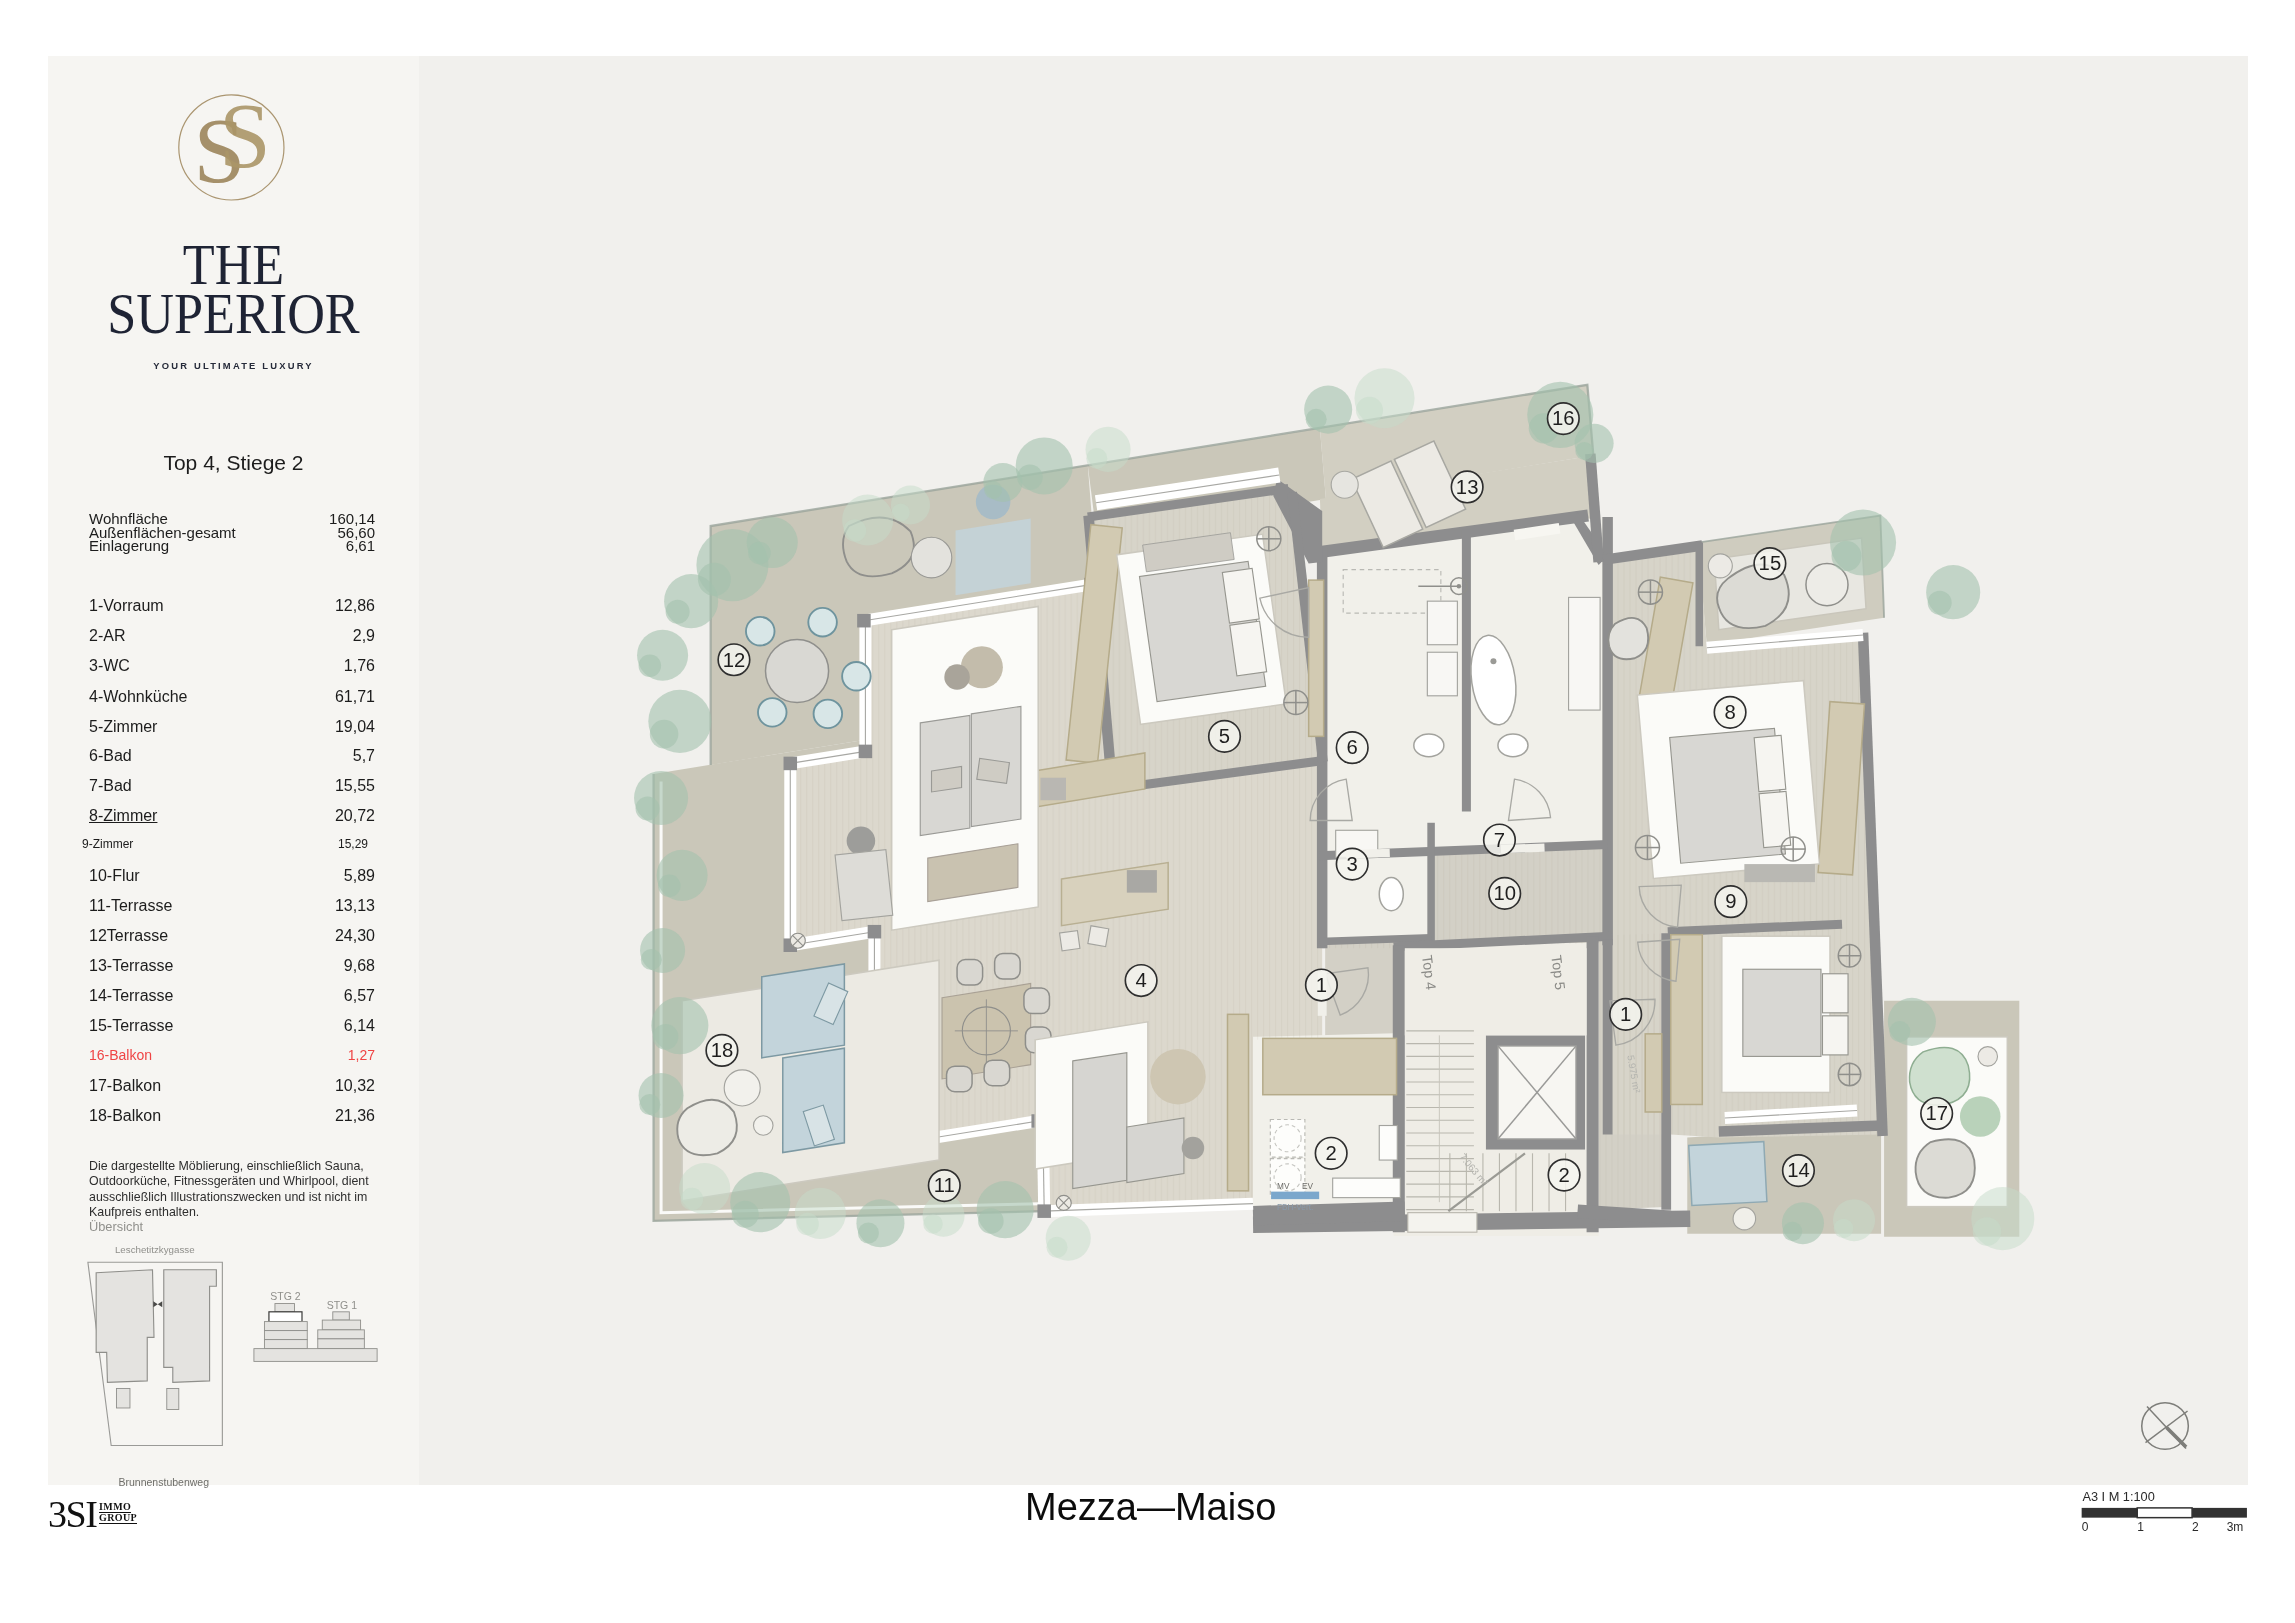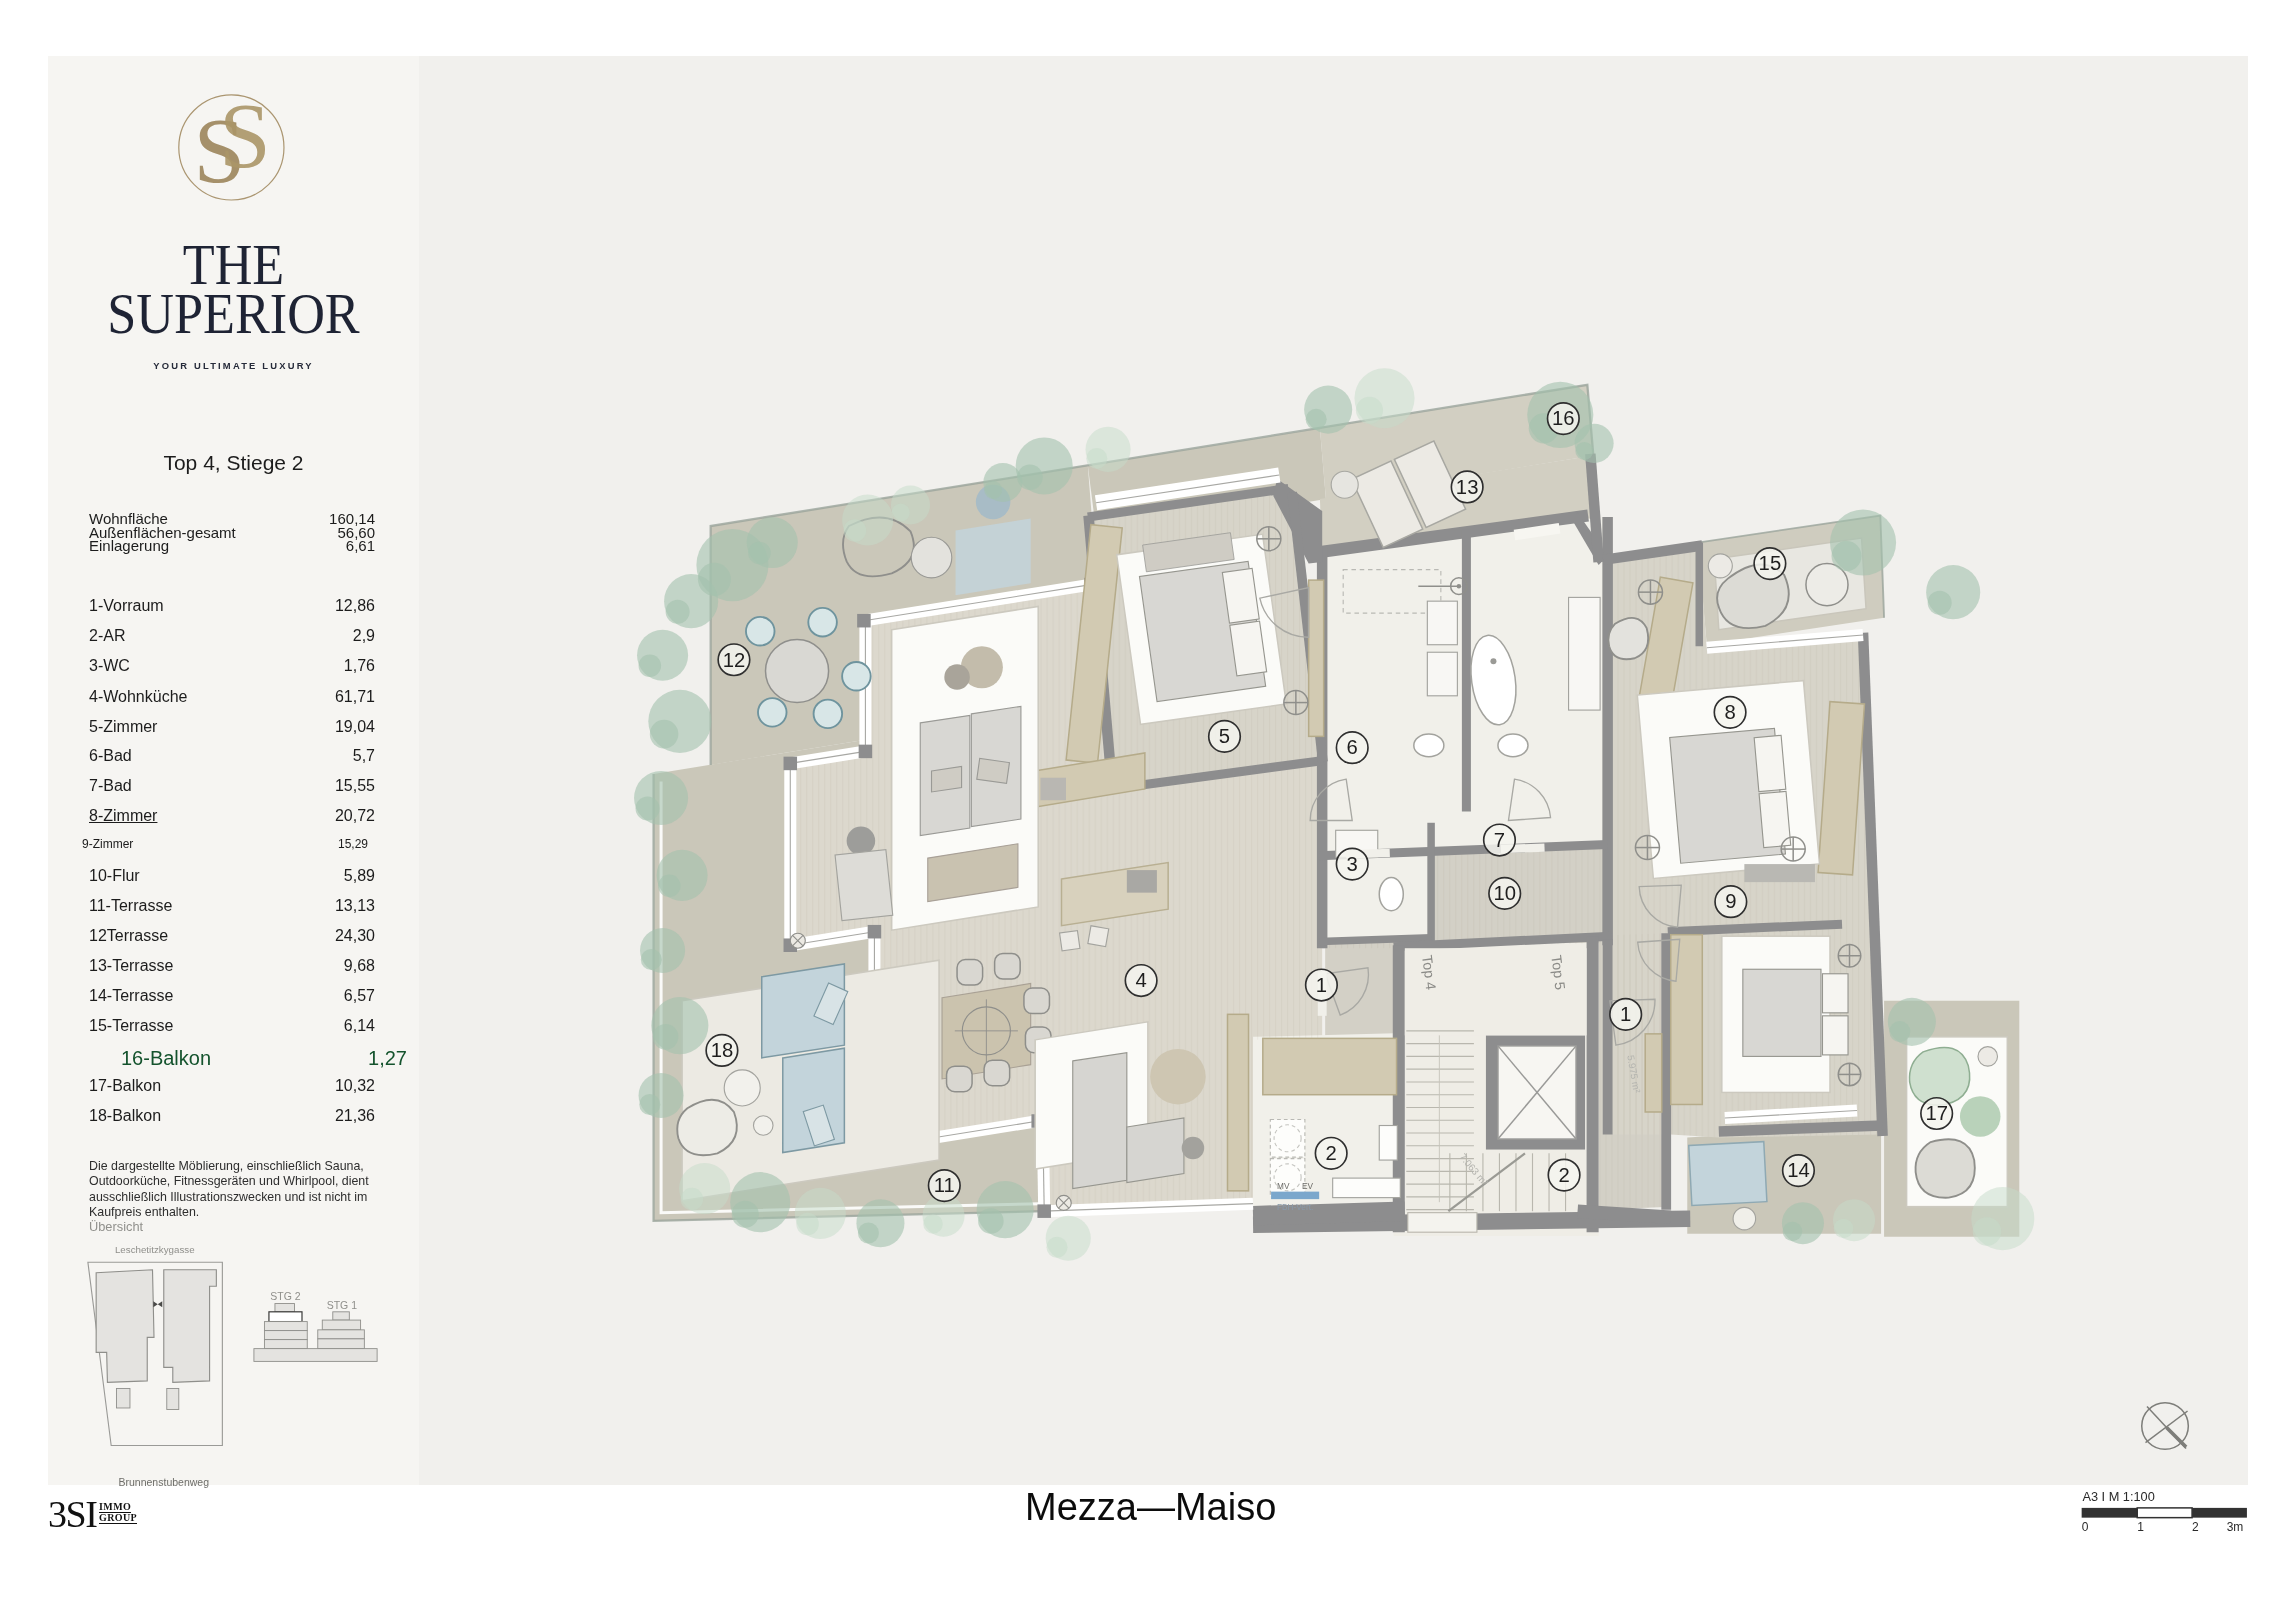--- a/index.html
+++ b/index.html
@@ -540,21 +540,21 @@
 <div style="position:absolute;left:89px;top:747px;width:286px;font-size:16px;color:#1c1c1c;">6-Bad<span style="float:right">5,7</span></div>
 <div style="position:absolute;left:89px;top:777px;width:286px;font-size:16px;color:#1c1c1c;">7-Bad<span style="float:right">15,55</span></div>
 <div style="position:absolute;left:89px;top:807px;width:286px;font-size:16px;color:#1c1c1c;text-decoration:underline;">8-Zimmer<span style="float:right">20,72</span></div>
 <div style="position:absolute;left:82px;top:837px;width:286px;font-size:12px;color:#1c1c1c;">9-Zimmer<span style="float:right">15,29</span></div>
 <div style="position:absolute;left:89px;top:867px;width:286px;font-size:16px;color:#1c1c1c;">10-Flur<span style="float:right">5,89</span></div>
 <div style="position:absolute;left:89px;top:897px;width:286px;font-size:16px;color:#1c1c1c;">11-Terrasse<span style="float:right">13,13</span></div>
 <div style="position:absolute;left:89px;top:927px;width:286px;font-size:16px;color:#1c1c1c;">12Terrasse<span style="float:right">24,30</span></div>
 <div style="position:absolute;left:89px;top:957px;width:286px;font-size:16px;color:#1c1c1c;">13-Terrasse<span style="float:right">9,68</span></div>
 <div style="position:absolute;left:89px;top:987px;width:286px;font-size:16px;color:#1c1c1c;">14-Terrasse<span style="float:right">6,57</span></div>
 <div style="position:absolute;left:89px;top:1017px;width:286px;font-size:16px;color:#1c1c1c;">15-Terrasse<span style="float:right">6,14</span></div>
-<div style="position:absolute;left:89px;top:1047px;width:286px;font-size:20px;color:#14532d;margin-left:32px;">16-Balkon<span style="float:right">1,27</span></div>
+<div style="position:absolute;left:89px;top:1047px;width:286px;font-size:14px;color:#ef4444;">16-Balkon<span style="float:right">1,27</span></div>
 <div style="position:absolute;left:89px;top:1077px;width:286px;font-size:16px;color:#1c1c1c;">17-Balkon<span style="float:right">10,32</span></div>
 <div style="position:absolute;left:89px;top:1107px;width:286px;font-size:16px;color:#1c1c1c;">18-Balkon<span style="float:right">21,36</span></div>
 
 <div class="abs" style="left:89px;top:1159px;width:295px;font-size:12.4px;line-height:15.4px;color:#2e2e2e;">
 Die dargestellte Möblierung, einschließlich Sauna, Outdoorküche, Fitnessgeräten und Whirlpool, dient ausschließlich Illustrationszwecken und ist nicht im Kaufpreis enthalten.</div>
 <div class="abs" style="left:89px;top:1219px;font-size:12.8px;color:#90908c;">Übersicht</div>
 
 <div class="abs" style="left:48px;top:1492px;font-family:'Liberation Serif',serif;font-size:38px;color:#111;letter-spacing:-1.5px;">3SI</div>
 <div class="abs" style="left:99px;top:1501px;font-family:'Liberation Serif',serif;font-size:10px;font-weight:bold;color:#111;line-height:11.3px;letter-spacing:0.4px;">
 <span style="border-bottom:1.5px solid #111;">IMMO</span><br><span style="border-bottom:1.5px solid #111;">GROUP</span></div>

